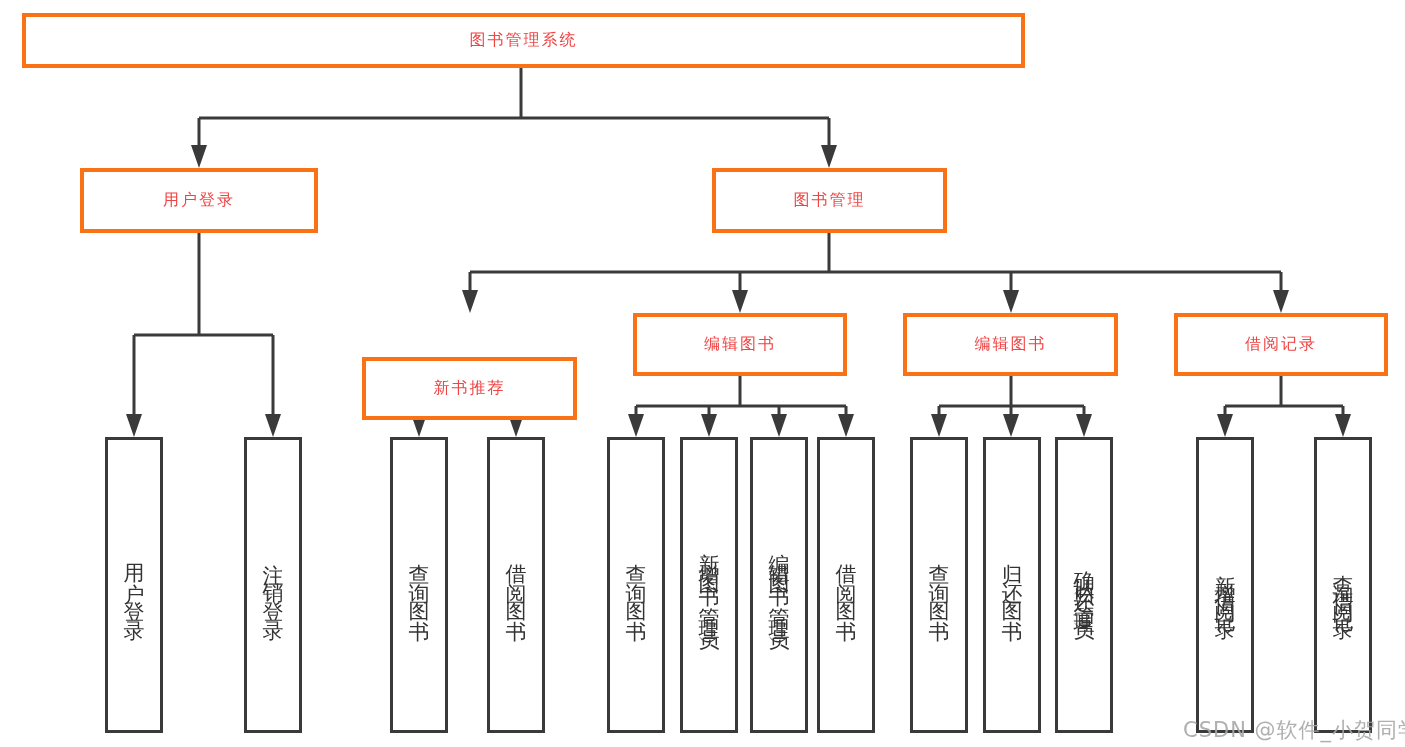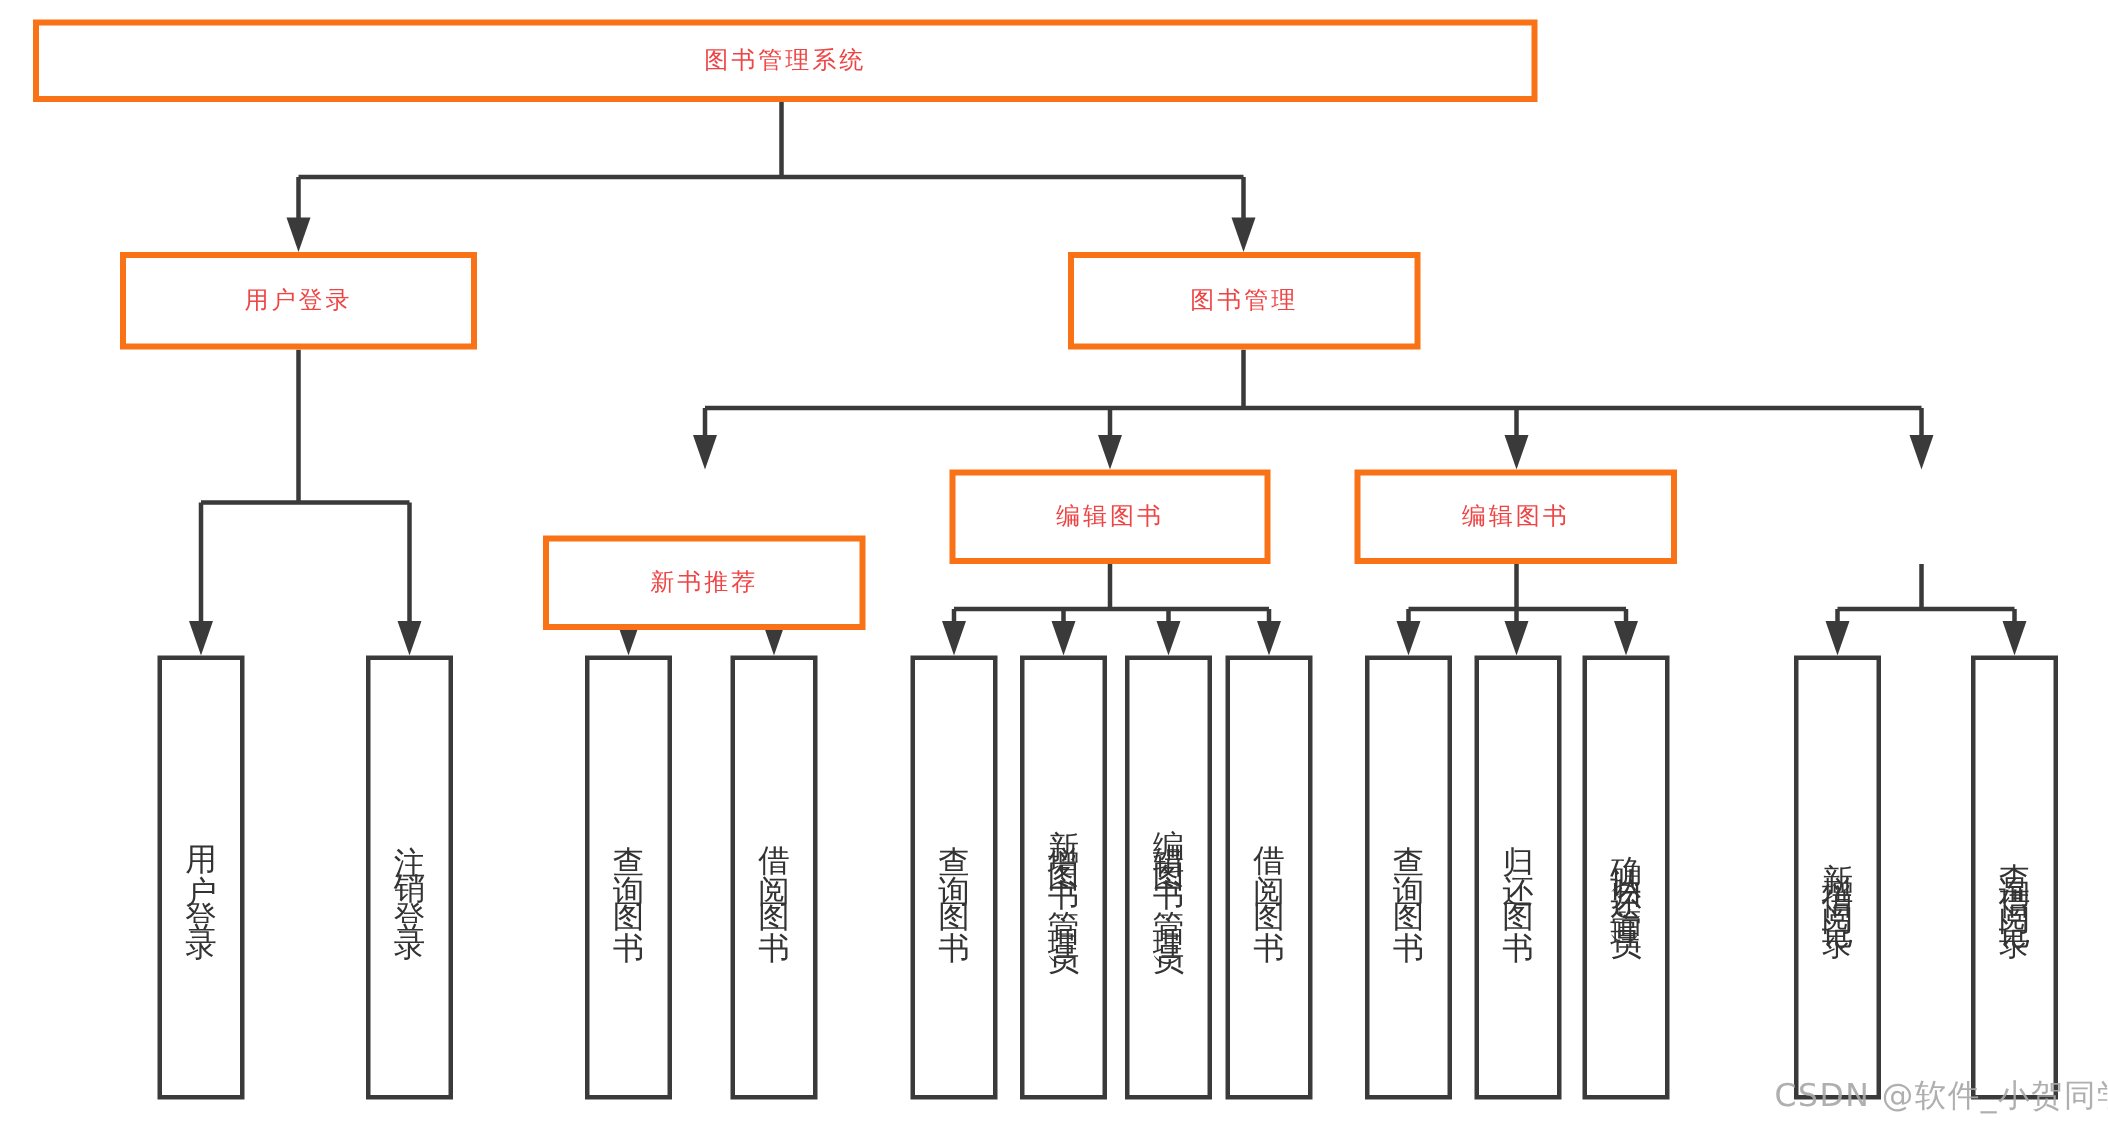--- a/index.html
+++ b/index.html
@@ -100,20 +100,21 @@
   </svg>
 
   <div class="hnode" style="left:22px; top:13px; width:1003px; height:55px;">图书管理系统</div>
 
   <div class="hnode" style="left:80px; top:168px; width:238px; height:65px;">用户登录</div>
   <div class="hnode" style="left:712px; top:168px; width:235px; height:65px;">图书管理</div>
 
   <div class="hnode" style="left:362px; top:313px; width:215px; height:63px;margin-top:44px;">新书推荐</div>
   <div class="hnode" style="left:633px; top:313px; width:214px; height:63px;">编辑图书</div>
   <div class="hnode" style="left:903px; top:313px; width:215px; height:63px;">编辑图书</div>
+  <div class="hnode" style="left:1174px; top:313px; width:214px; height:63px;">借阅记录</div>
 
   <div class="leaf s4" style="left:105px;">用户登录</div>
   <div class="leaf s4" style="left:244px;">注销登录</div>
 
   <div class="leaf s4" style="left:390px;">查询图书</div>
   <div class="leaf s4" style="left:487px;">借阅图书</div>
 
   <div class="leaf s4" style="left:607px;">查询图书</div>
   <div class="leaf s8" style="left:680px;">新增图书（管理员）</div>
   <div class="leaf s8" style="left:750px;">编辑图书（管理员）</div>

